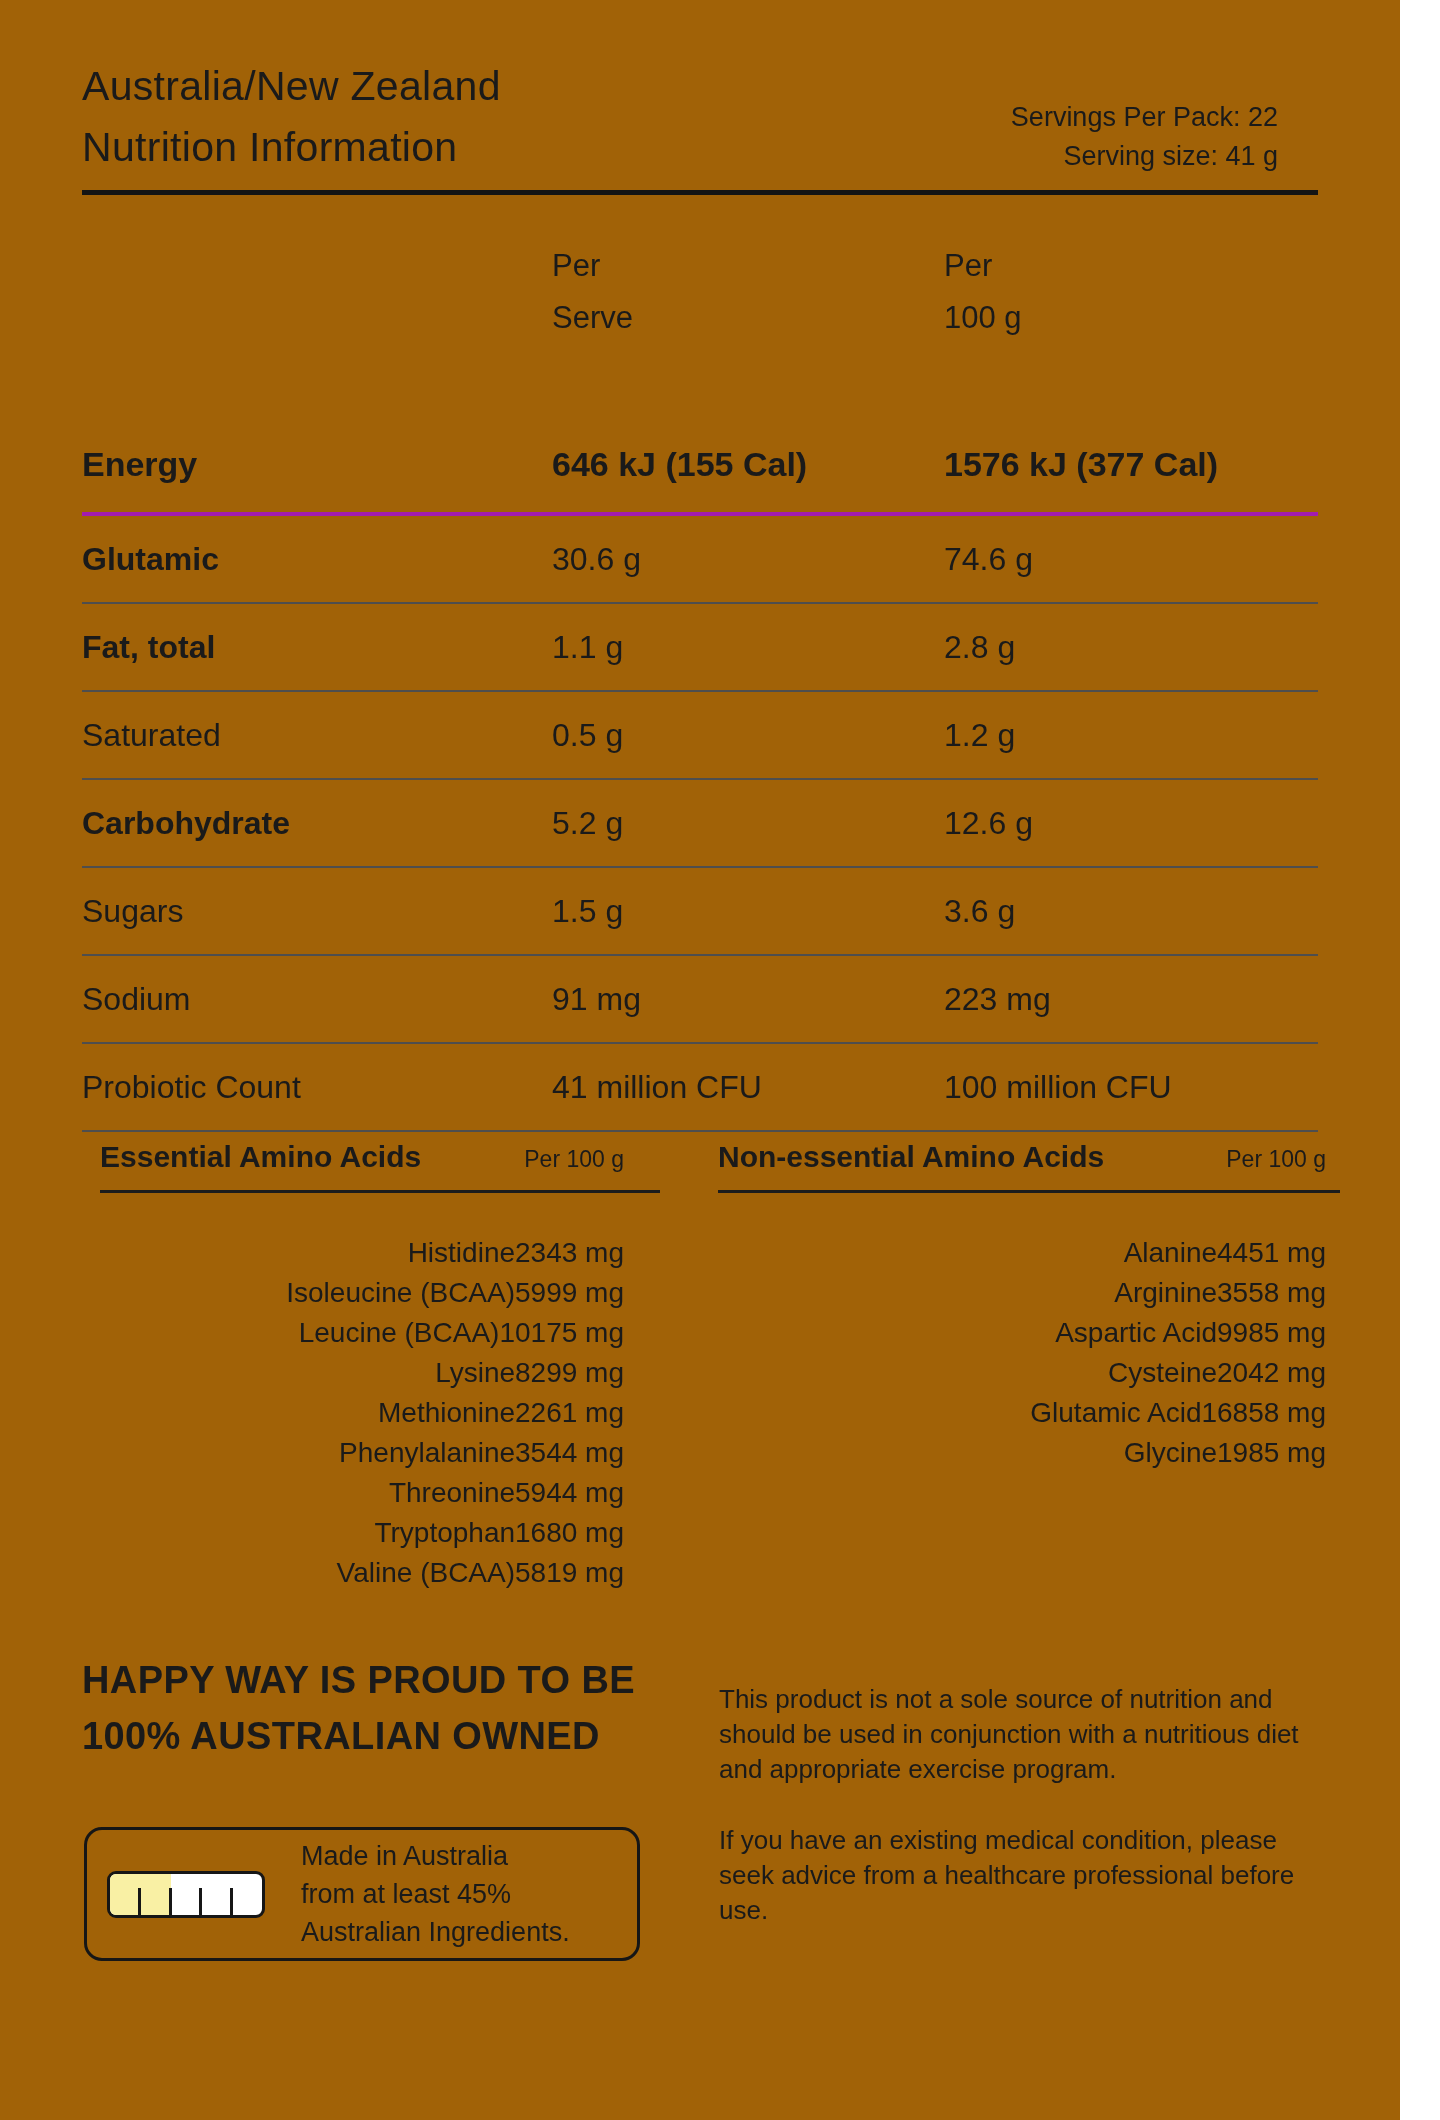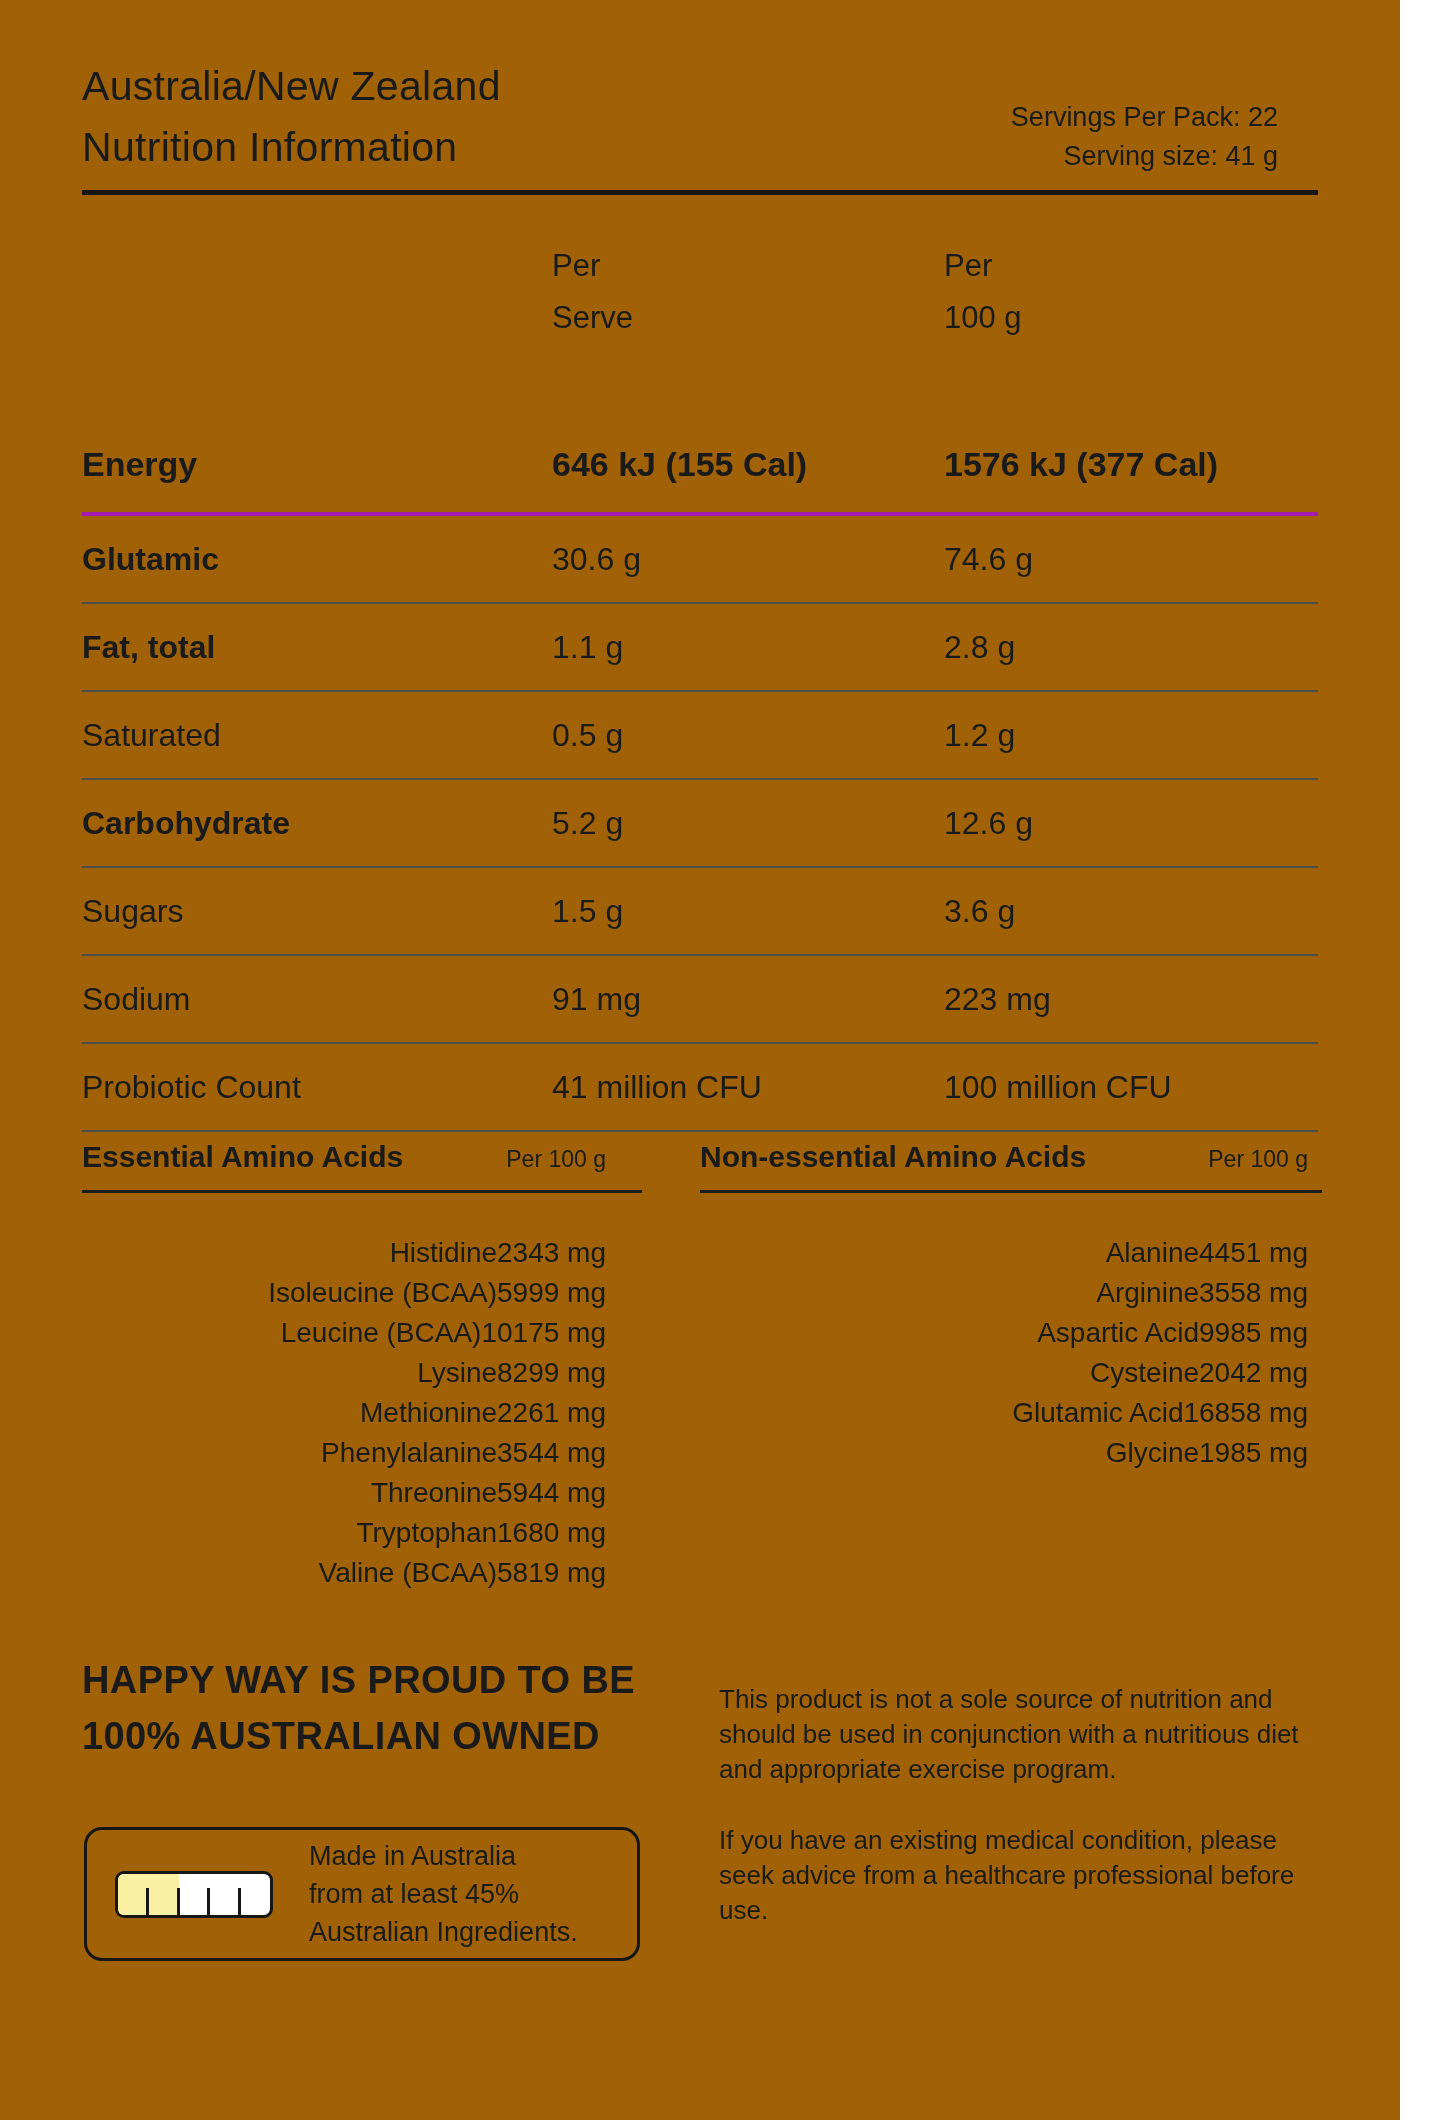--- a/index.html
+++ b/index.html
@@ -16,39 +16,39 @@
   .ntable{position:absolute;left:82px;top:228px;width:1236px;}
   .trow{display:grid;grid-template-columns:470px 392px 1fr;align-items:center;}
   .thead{height:112px;align-items:start;padding-top:12px;font-size:31px;line-height:52px;font-weight:400;}
   .row-energy{height:132px;border-bottom:4px solid #a21caf;align-items:end;padding-bottom:28px;font-weight:700;font-size:34px;}
   .rrow{height:86px;border-bottom:2px solid #4e4e4e;font-size:32px;}
   .rrow .cell{white-space:nowrap;}
   .bold-label{font-weight:700;}
   .rrow .val{font-weight:400;}
 
   
-  .amino{position:absolute;top:1140px;}
+  .amino{position:absolute;top:1140px;margin-left:18px;}
   .amino-essential{left:82px;width:560px;}
   .amino-non{left:700px;width:622px;}
   .ahead{display:flex;justify-content:space-between;align-items:baseline;border-bottom:3px solid #1c1c1c;padding-bottom:16px;}
   .amino-essential .ahead{padding-right:36px;}
   .amino-non .ahead{padding-right:14px;}
   .atitle{font-size:30px;font-weight:700;}
   .aunit{font-size:23px;font-weight:400;}
   .alist{margin-top:40px;}
   .amino-essential .alist{padding-right:36px;}
   .amino-non .alist{padding-right:14px;}
   .aitem{display:flex;justify-content:flex-end;font-size:28px;line-height:40px;}
   .aval{text-align:right;}
 
   
   .owned{position:absolute;left:82px;top:1652px;font-size:38px;line-height:56px;font-weight:700;letter-spacing:.4px;}
   .badge{
     position:absolute;left:84px;top:1827px;width:556px;height:134px;box-sizing:border-box;
-    border:3px solid #161616;border-radius:18px;display:flex;align-items:center;gap:36px;padding-left:28px;
+    border:3px solid #161616;border-radius:18px;display:flex;align-items:center;gap:36px;padding-left:20px;
   }
   .gauge{position:relative;flex:0 0 auto;width:158px;height:47px;box-sizing:border-box;
     border:3px solid #161616;border-radius:9px;background:#fff;overflow:hidden;}
   .gauge-fill{position:absolute;left:0;top:0;bottom:0;width:40%;background:#F9F0A4;}
   .tick{position:absolute;bottom:0;width:3px;height:27px;background:#161616;}
   .tick-1{left:calc(20% - 2px);}
   .tick-2{left:calc(40% - 2px);}
   .tick-3{left:calc(60% - 2px);}
   .tick-4{left:calc(80% - 2px);}
   .badge-text{font-size:27px;line-height:38px;}

